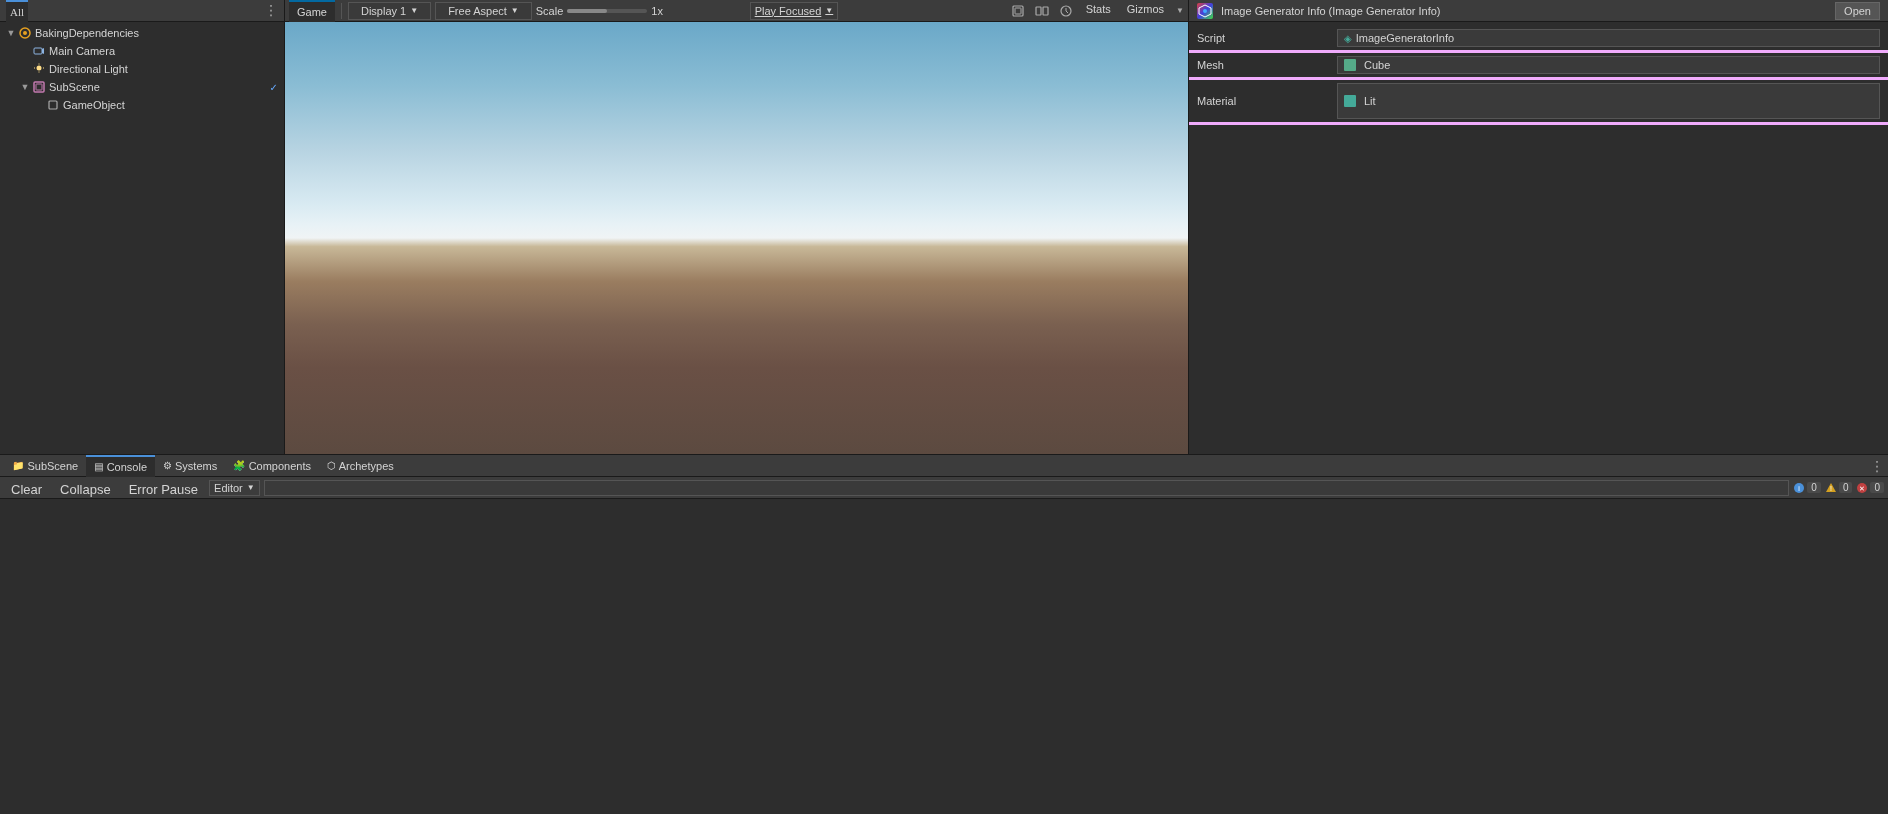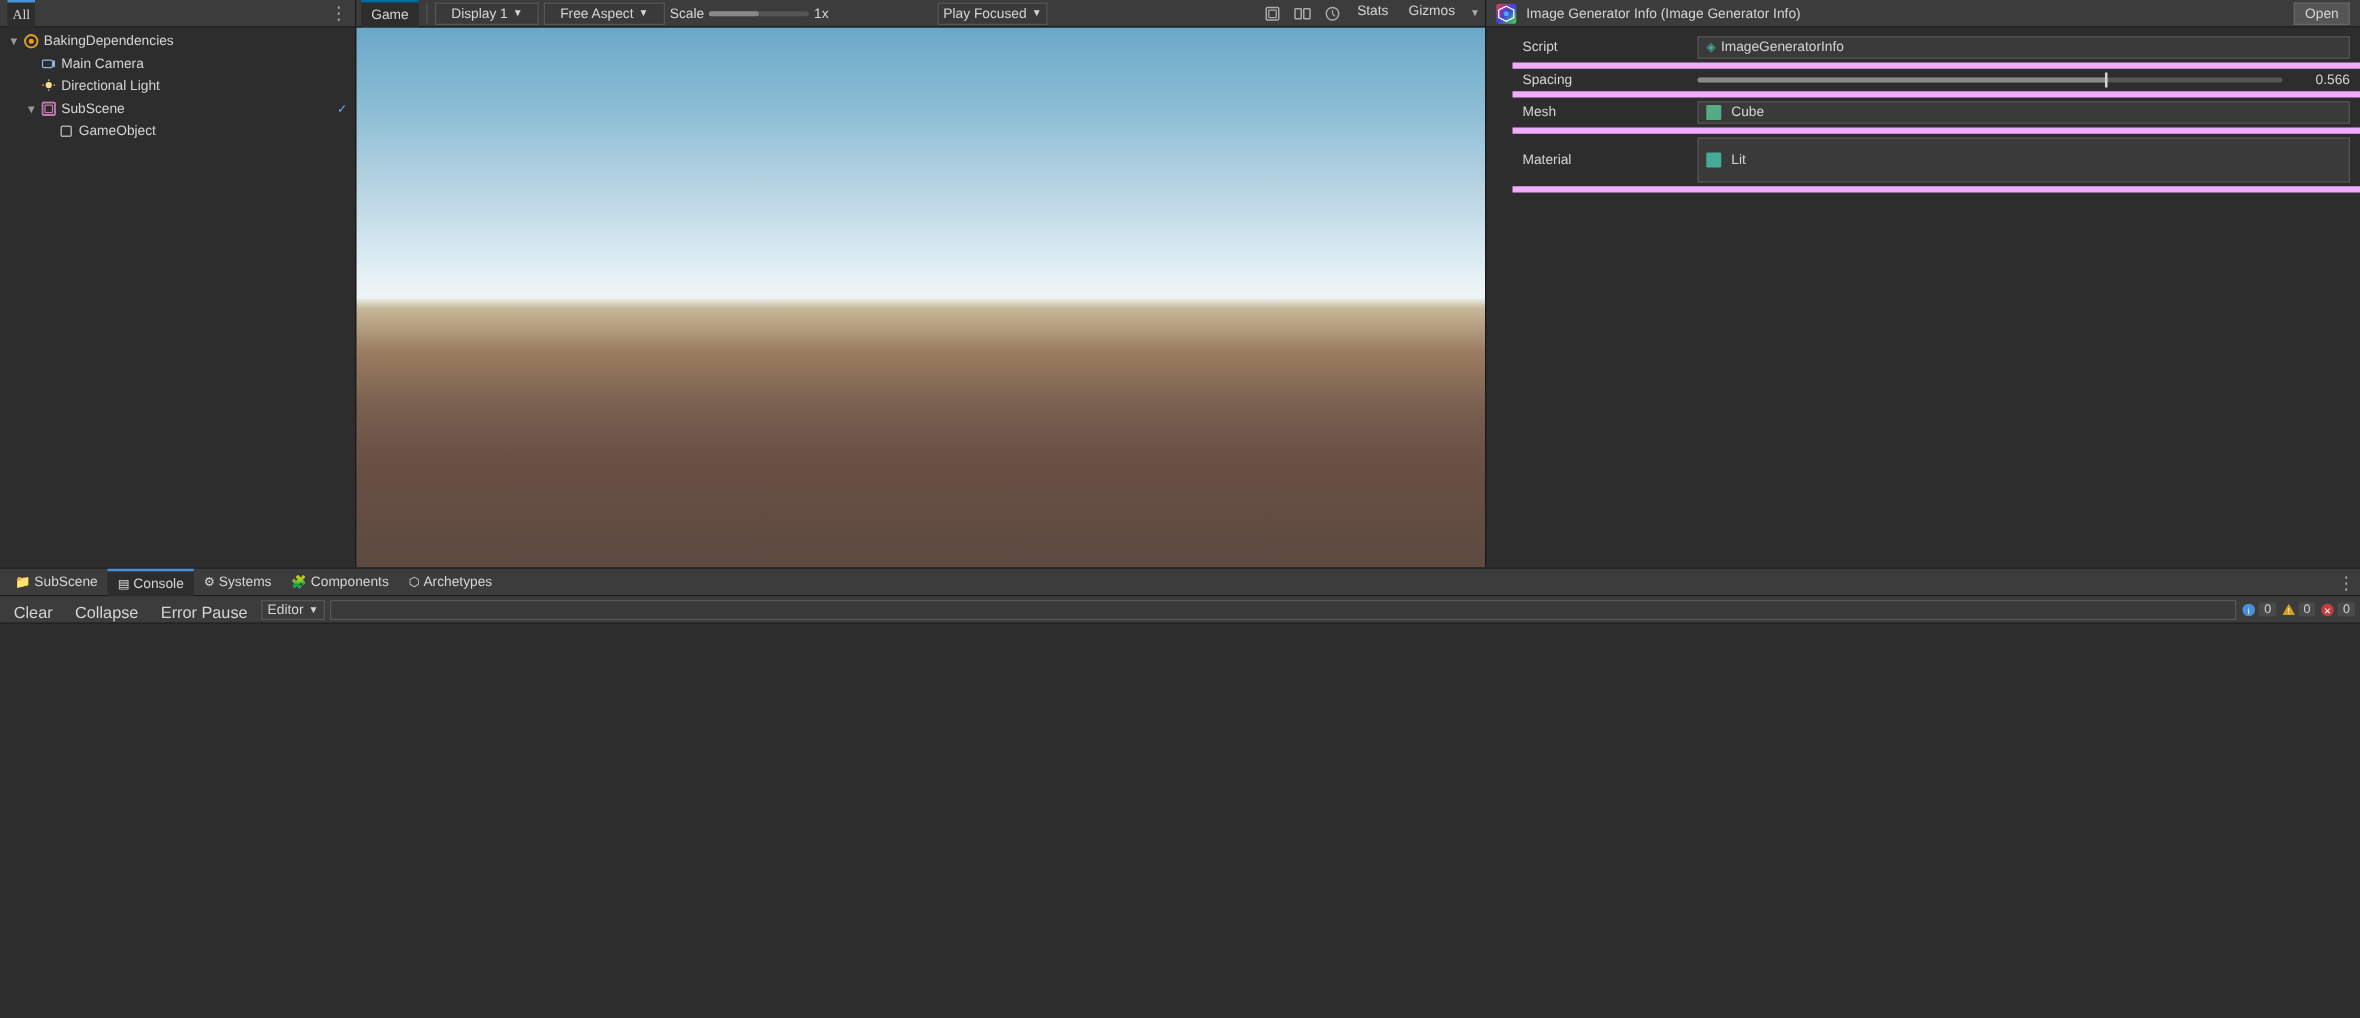--- a/index.html
+++ b/index.html
@@ -95,21 +95,21 @@
       font-size: 11px; color: #d4d4d4;
     }
     .scale-slider {
       width: 80px; height: 4px; background: #555; border-radius: 2px;
       position: relative; cursor: pointer;
     }
     .scale-slider-fill { width: 40px; height: 4px; background: #888; border-radius: 2px; }
 
     .play-bar {
       display: flex; align-items: center; justify-content: center;
-      gap: 4px; margin: 16px auto;
+      gap: 4px; margin: 16px auto; text-decoration: underline;
     }
     .play-dropdown {
       display: flex; align-items: center; gap: 2px;
       background: #3a3a3a; border: 1px solid #555;
       padding: 1px 4px; height: 18px; cursor: pointer;
       color: #d4d4d4; font-size: 11px;
     }
 
     .right-toolbar {
       display: flex; align-items: center; gap: 4px; margin-left: auto;
@@ -178,22 +178,21 @@
       padding: 1px 8px; color: #d4d4d4; font-size: 11px; cursor: pointer;
       height: 18px;
     }
 
     .inspector-content {
       flex: 1; overflow-y: auto; padding: 4px 0;
     }
     .inspector-row {
       display: flex; align-items: center;
       padding: 3px 8px; min-height: 22px;
-      border-bottom: 5px solid #f0abfc;
-      margin-left: 21px;
+      border-bottom: 3px solid #f0abfc;
     }
     .inspector-label {
       width: 140px; font-size: 11px; color: #d4d4d4; flex-shrink: 0;
     }
     .inspector-value {
       flex: 1; font-size: 11px; color: #d4d4d4;
       display: flex; align-items: center; gap: 4px;
     }
     .inspector-script-value {
       display: flex; align-items: center; gap: 4px;
@@ -454,32 +453,20 @@
         <div class="inspector-row">
           <span class="inspector-label">Script</span>
           <div class="inspector-value">
             <div class="inspector-script-value">
               <span style="color:#4a9; font-size:10px;">◈</span>
               <span>ImageGeneratorInfo</span>
             </div>
           </div>
         </div>
 
-        <div class="inspector-row">
-          <span class="inspector-label">Spacing</span>
-          <div class="inspector-value">
-            <div class="spacing-slider-container">
-              <div class="spacing-slider-track">
-                <div class="spacing-slider-fill"></div>
-                <div class="spacing-slider-thumb"></div>
-              </div>
-            </div>
-            <span class="spacing-value">0.566</span>
-          </div>
-        </div>
 
         <div class="inspector-row">
           <span class="inspector-label">Mesh</span>
           <div class="inspector-value">
             <div style="display:flex; align-items:center; gap:4px; background:#3a3a3a; border:1px solid #555; padding:1px 6px; flex:1; height:18px; cursor:pointer;">
               <span class="mesh-icon"></span>
               <span>Cube</span>
             </div>
           </div>
         </div>

